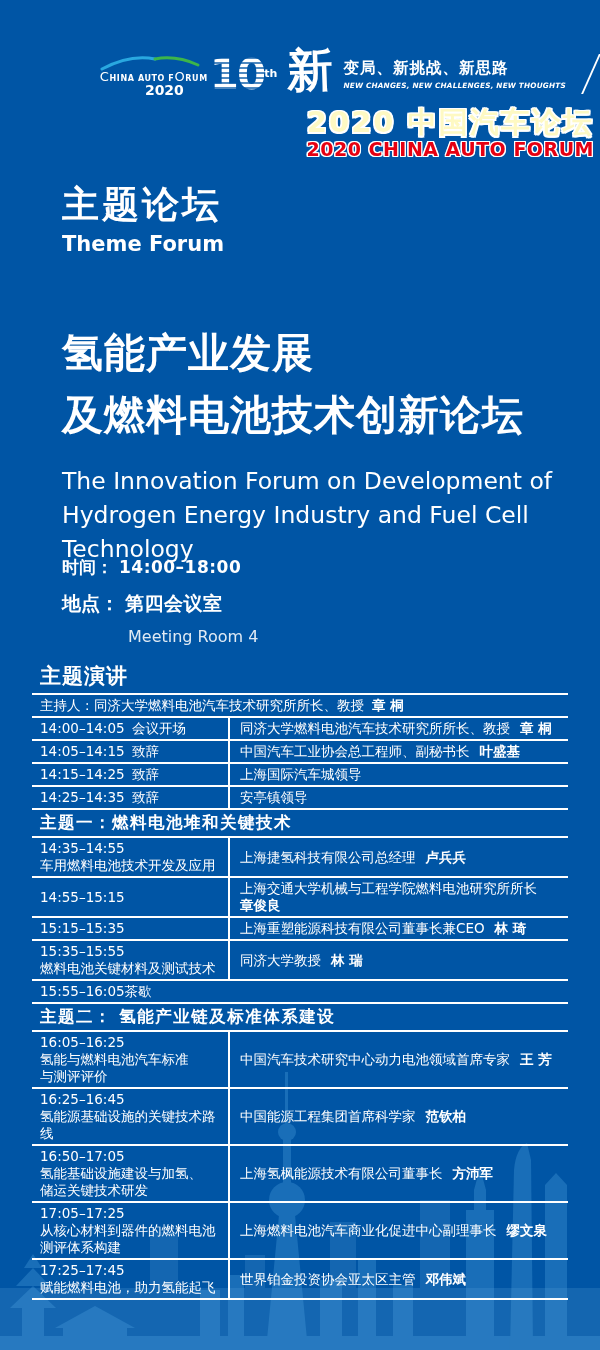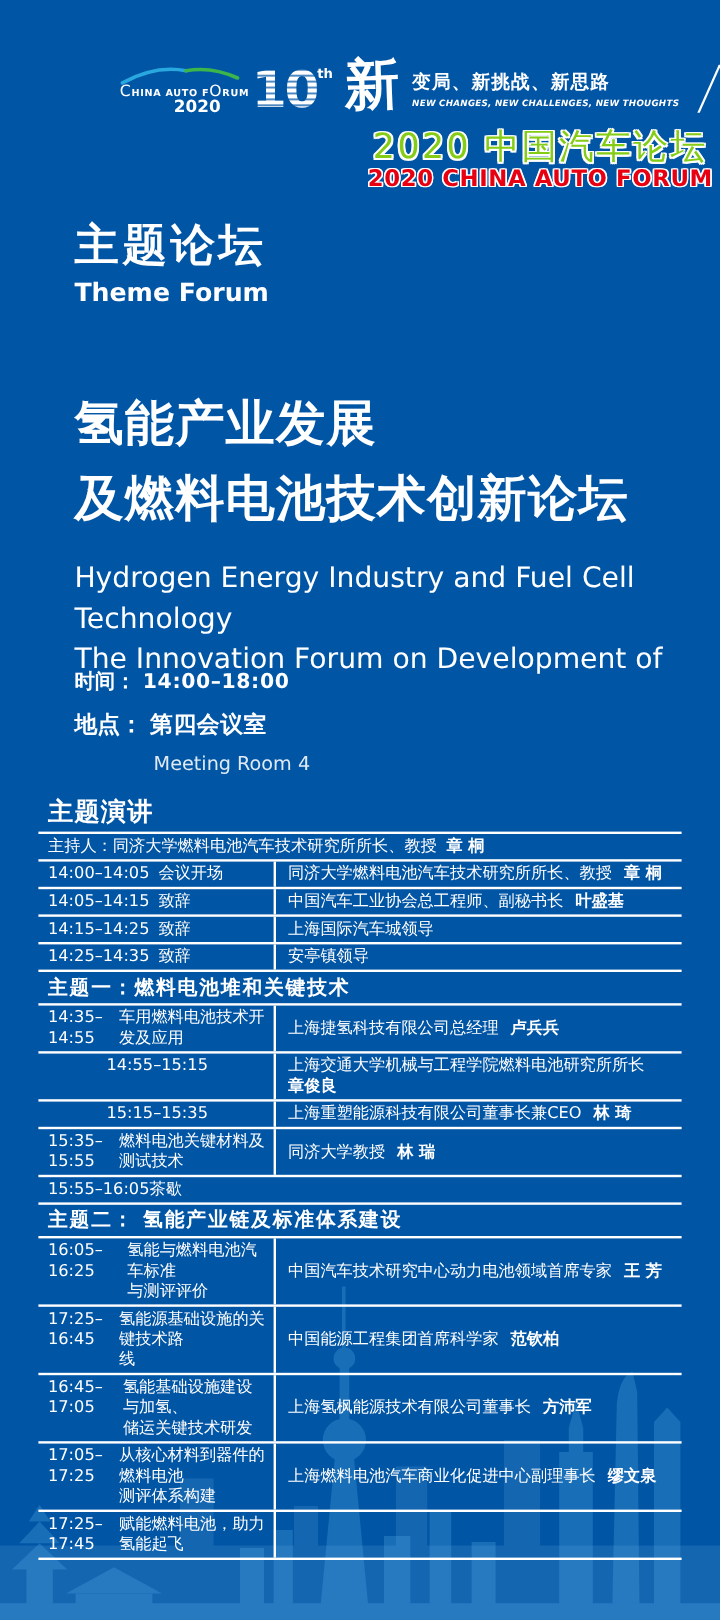--- a/index.html
+++ b/index.html
@@ -15,30 +15,30 @@
   .caf-logo{display:flex;flex-direction:column;width:100px;}
   .caf-text{font-size:8px;letter-spacing:.6px;font-weight:600;white-space:nowrap;line-height:10px;}
   .caf-text .bigletter{font-size:13px;font-weight:400;}
   .caf-year{font-size:14px;font-weight:700;text-align:right;padding-right:16px;line-height:13px;}
   .tenth{display:flex;line-height:1;margin-top:2px;}
   .ten-num{
     font-size:42px;font-weight:800;letter-spacing:-2px;
     background:repeating-linear-gradient(180deg,#ffffff 0 3px,rgba(255,255,255,.3) 3px 5px);
     -webkit-background-clip:text;background-clip:text;color:transparent;
   }
-  .ten-sup{font-size:11px;font-weight:700;margin-top:2px;color:#fff;}
+  .ten-sup{font-size:11px;font-weight:700;margin-top:14px;color:#fff;}
   .xin{font-size:46px;font-weight:900;line-height:44px;transform:rotate(-2deg);margin-top:-4px;}
   .slogan{display:flex;flex-direction:column;margin-top:6px;}
   .slogan-cn{font-size:15.5px;font-weight:700;letter-spacing:1px;white-space:nowrap;line-height:20px;}
   .slogan-en{font-size:7.3px;font-weight:600;letter-spacing:.2px;white-space:nowrap;margin-top:3px;font-style:italic;}
   .slash{width:10px;height:40px;border-right:2px solid #fff;transform:skewX(-24deg);margin-left:4px;margin-top:2px;}
   
   .red-block{top:106px;right:6px;text-align:center;}
   .red-cn{
-    font-size:29px;font-weight:400;letter-spacing:2px;color:#84cc16;white-space:nowrap;line-height:33px;
+    font-size:29px;font-weight:700;letter-spacing:2px;color:#fef9c3;white-space:nowrap;line-height:33px;
     text-shadow:-1.5px -1.5px 0 #fff,1.5px -1.5px 0 #fff,-1.5px 1.5px 0 #fff,1.5px 1.5px 0 #fff,
                 -1.5px 0 0 #fff,1.5px 0 0 #fff,0 -1.5px 0 #fff,0 1.5px 0 #fff;
   }
   .red-en{
     font-size:19px;font-weight:800;letter-spacing:.5px;color:#e60012;white-space:nowrap;line-height:21px;
     text-shadow:-1.2px -1.2px 0 #fff,1.2px -1.2px 0 #fff,-1.2px 1.2px 0 #fff,1.2px 1.2px 0 #fff,
                 -1.2px 0 0 #fff,1.2px 0 0 #fff,0 -1.2px 0 #fff,0 1.2px 0 #fff;
   }
   
   .theme-cn{top:180px;left:62px;font-size:37px;font-weight:800;letter-spacing:3px;}
@@ -53,21 +53,21 @@
   
   .schedule{top:662px;left:32px;right:32px;}
   .sched-heading{font-size:21px;font-weight:800;letter-spacing:1px;padding-left:8px;margin-bottom:3px;}
   .stable{border-top:2px solid #fff;}
   .srow{border-bottom:2px solid #fff;font-size:13.5px;font-weight:500;line-height:17px;}
   .srow.full{padding:2px 8px;}
   .srow.section{padding:2px 8px;font-size:16.5px;font-weight:800;letter-spacing:1.5px;line-height:22px;}
   .srow.item,.srow.talk{display:flex;align-items:center;}
   .lcol{width:198px;flex:0 0 198px;border-right:2px solid #fff;padding:2px 6px 2px 8px;box-sizing:border-box;align-self:stretch;display:flex;}
   .item .lcol{align-items:center;white-space:nowrap;}
-  .talk .lcol{flex-direction:row;justify-content:center;}
+  .talk .lcol{flex-direction:column;justify-content:center;}
   .item .time{display:inline-block;width:92px;}
   .talk .time{display:block;}
   .topic{white-space:pre-line;}
   .rcol{flex:1;padding:2px 2px 2px 10px;}
   .sp{}
   .nm{font-weight:800;margin-left:10px;}
   .rcol.stack .nm{display:block;margin-left:0;}
   .full .nm{margin-left:8px;}
   
   .skyline{left:0;bottom:0;width:600px;height:300px;pointer-events:none;}
@@ -135,22 +135,22 @@
 </div>
 
 <div class="abs theme-cn">主题论坛</div>
 <div class="abs theme-en">Theme Forum</div>
 
 <div class="abs forum-title">
   <div>氢能产业发展</div>
   <div>及燃料电池技术创新论坛</div>
 </div>
 <div class="abs forum-sub">
+  <div>The Innovation Forum on Development of</div>
   <div>Hydrogen Energy Industry and Fuel Cell Technology</div>
-  <div>The Innovation Forum on Development of</div>
 </div>
 
 <div class="abs meta-time">
   <span>时间：</span><span class="meta-val">14:00–18:00</span>
 </div>
 <div class="abs meta-place">
   <span>地点：</span><span class="meta-val">第四会议室</span>
 </div>
 <div class="abs meta-room">Meeting Room 4</div>
 
@@ -236,46 +236,47 @@
       <div class="lcol">
           <div class="time">16:05–16:25</div>
           <div class="topic">氢能与燃料电池汽车标准
 与测评评价</div>
         </div>
       <div class="rcol"><span class="sp">中国汽车技术研究中心动力电池领域首席专家</span><span class="nm">王 芳</span></div>
     </div>
 
     <div class="srow talk">
       <div class="lcol">
-          <div class="time">17:25–16:45</div>
+          <div class="time">16:25–16:45</div>
           <div class="topic">氢能源基础设施的关键技术路
 线</div>
         </div>
       <div class="rcol"><span class="sp">中国能源工程集团首席科学家</span><span class="nm">范钦柏</span></div>
     </div>
 
     <div class="srow talk">
       <div class="lcol">
-          <div class="time">16:45–17:05</div>
+          <div class="time">16:50–17:05</div>
           <div class="topic">氢能基础设施建设与加氢、
 储运关键技术研发</div>
         </div>
       <div class="rcol"><span class="sp">上海氢枫能源技术有限公司董事长</span><span class="nm">方沛军</span></div>
     </div>
 
     <div class="srow talk">
       <div class="lcol">
           <div class="time">17:05–17:25</div>
           <div class="topic">从核心材料到器件的燃料电池
 测评体系构建</div>
         </div>
       <div class="rcol"><span class="sp">上海燃料电池汽车商业化促进中心副理事长</span><span class="nm">缪文泉</span></div>
     </div>
 
     <div class="srow talk">
       <div class="lcol">
           <div class="time">17:25–17:45</div>
           <div class="topic">赋能燃料电池，助力氢能起飞</div>
         </div>
+      <div class="rcol"><span class="sp">世界铂金投资协会亚太区主管</span><span class="nm">邓伟斌</span></div>
     </div>
 
   </div>
 </div>
 
 </body></html>

